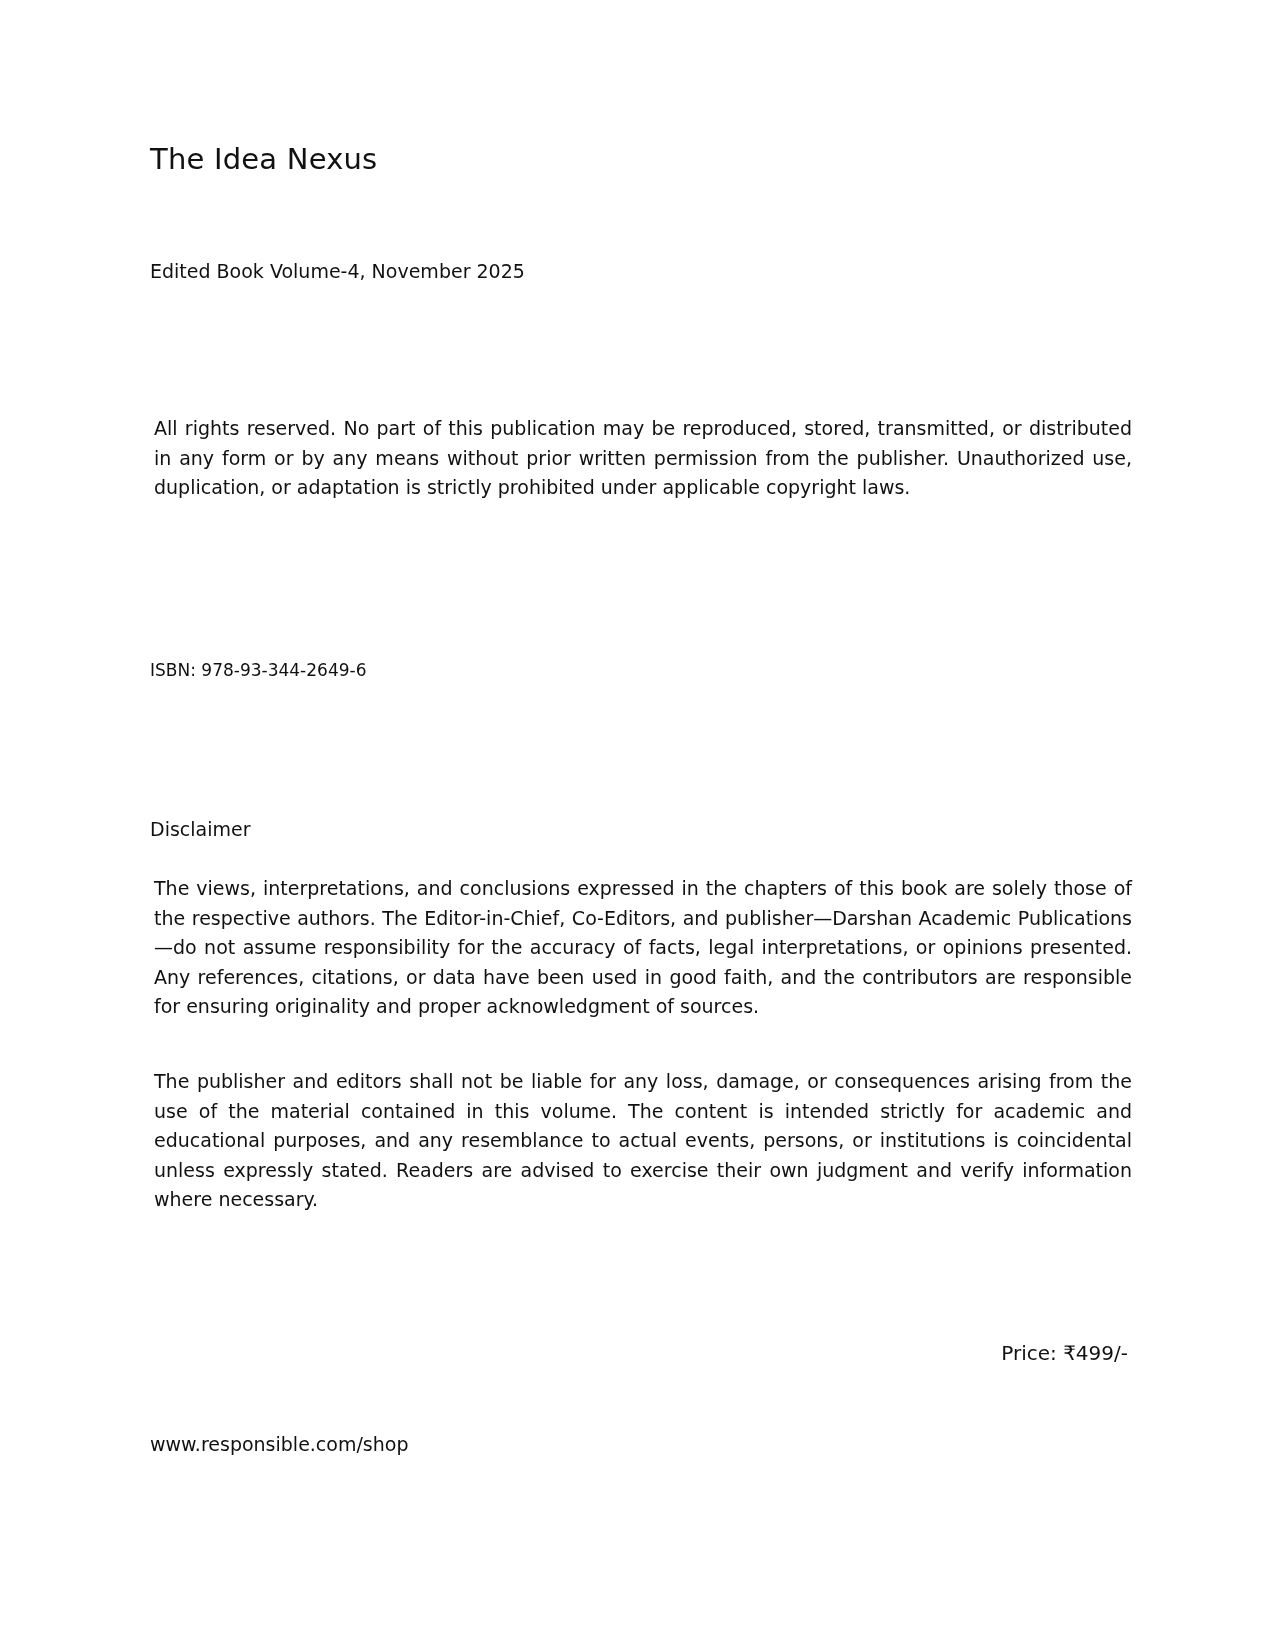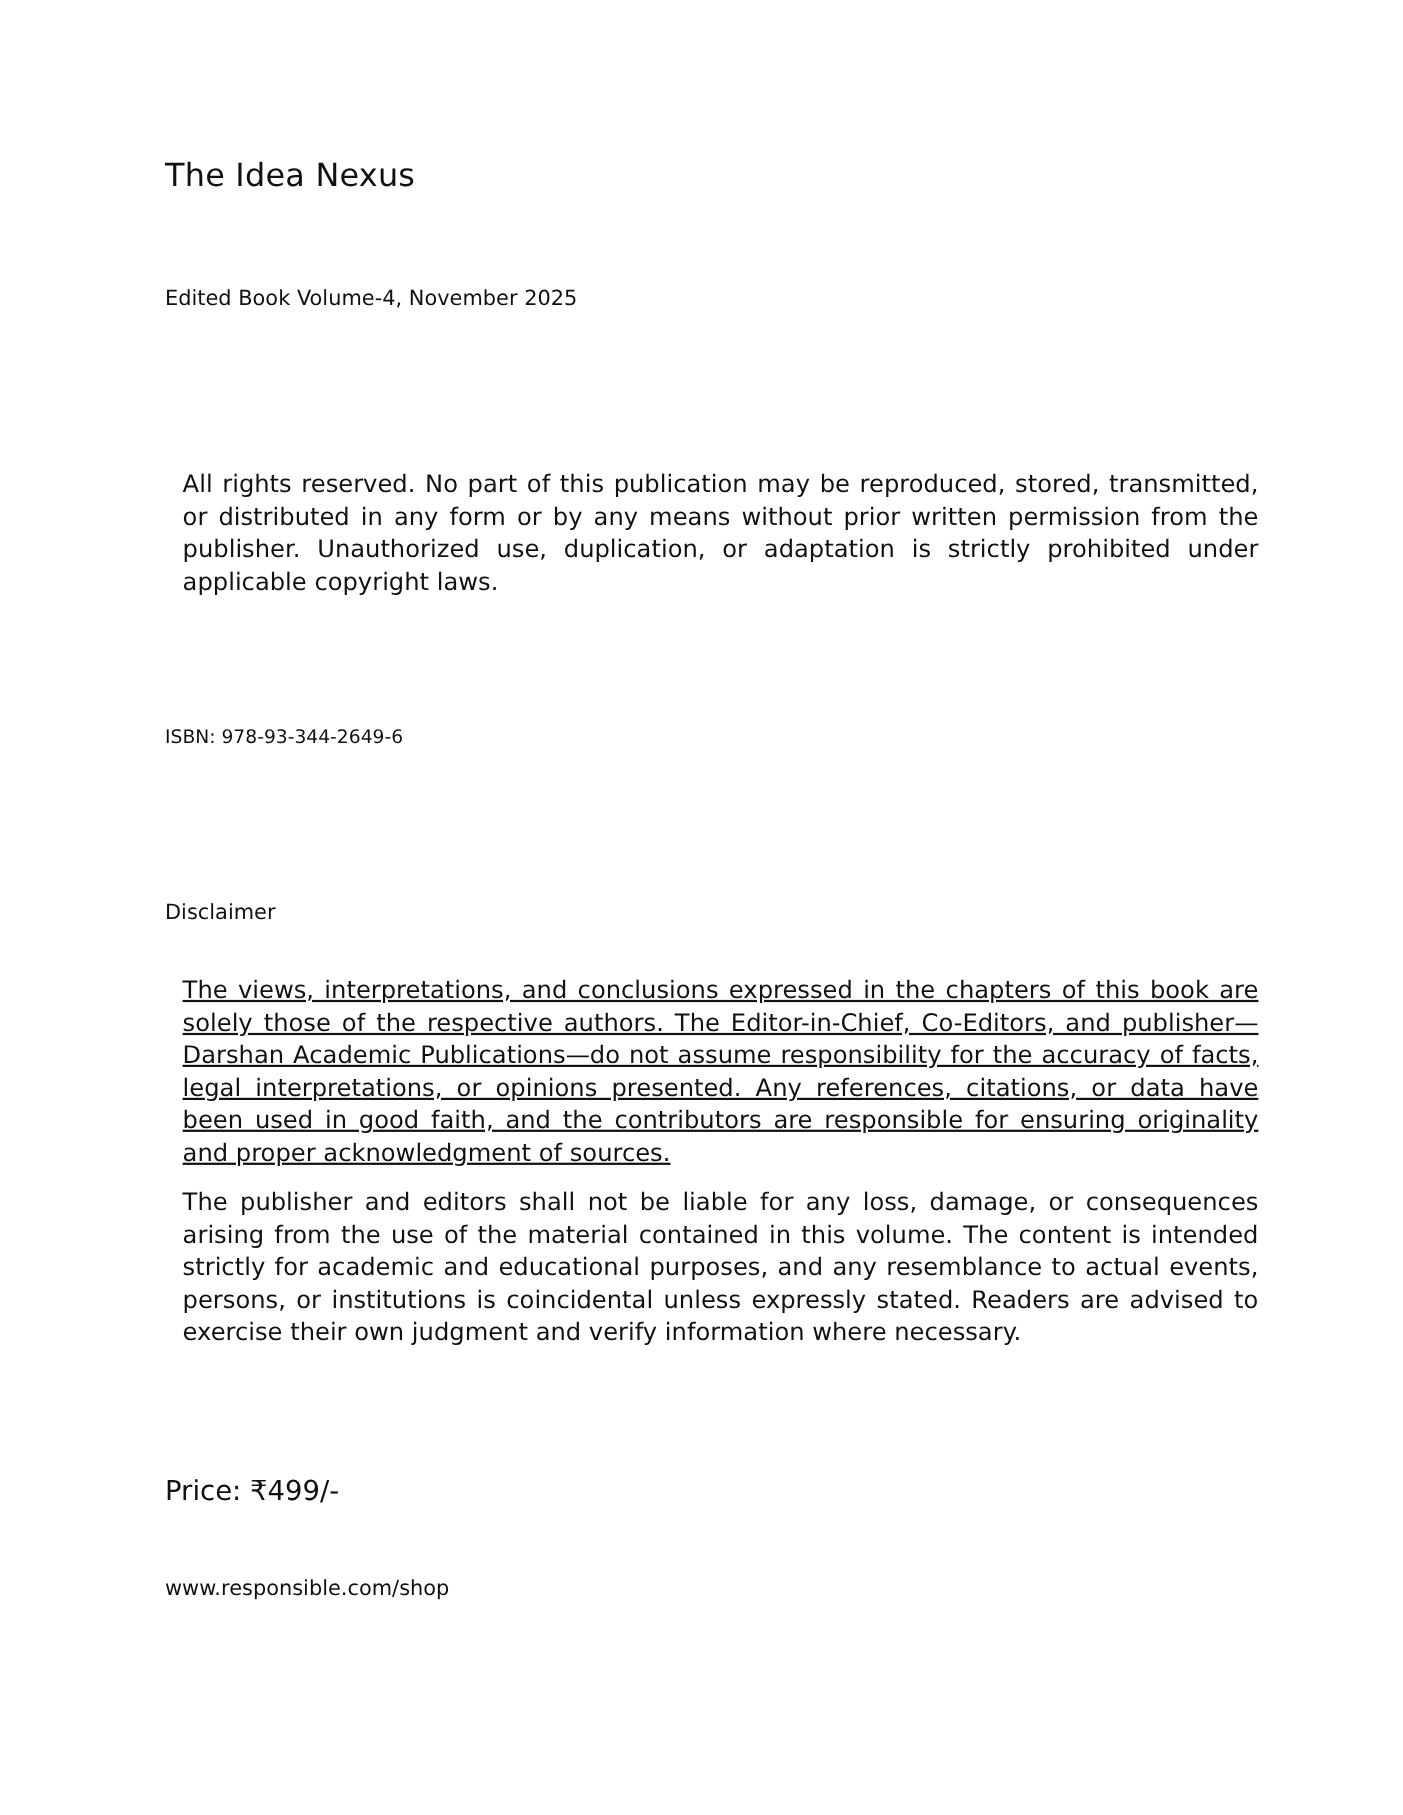--- a/index.html
+++ b/index.html
@@ -4,27 +4,27 @@
 <style>
   html, body { margin: 0; padding: 0; background: #ffffff; }
   body { width: 1275px; height: 1650px; position: relative; overflow: hidden;
          font-family: "DejaVu Sans", "Liberation Sans", sans-serif; color: #111111; }
   .page { position: absolute; left: 0; top: 0; width: 1275px; height: 1650px; }
   .block { position: absolute; left: 150px; width: 978px; margin-top: 20px; }
   .title { top: 122px; font-size: 29px; letter-spacing: 0.2px; }
   .edition { top: 240px; font-size: 19px; }
   .copyright { top: 366px; font-size: 19px; }
   .copyright sup { font-size: 13px; vertical-align: 6px; }
-  .para { font-size: 22px; line-height: 29.5px; text-align: justify; margin: 16px; }
+  .para { font-size: 19px; line-height: 29.5px; text-align: justify; margin: 4px; }
   .rights { top: 410px; }
   .isbn { top: 640px; font-size: 17px; }
   .disc-head { top: 798px; font-size: 19px; }
-  .disc-1 { top: 870px; text-decoration: underline; }
+  .disc-1 { top: 870px; }
   .disc-2 { top: 1063px; }
-  .price { top: 1321px; font-size: 25px; }
+  .price { top: 1321px; font-size: 20px; text-align: right; }
   .website { top: 1413px; font-size: 19px; }
 </style>
 </head>
 <body>
 
 <div class="page">
   <div class="block title">The Idea Nexus</div>
   <div class="block edition">Edited Book Volume-4, November 2025</div>
 
 

